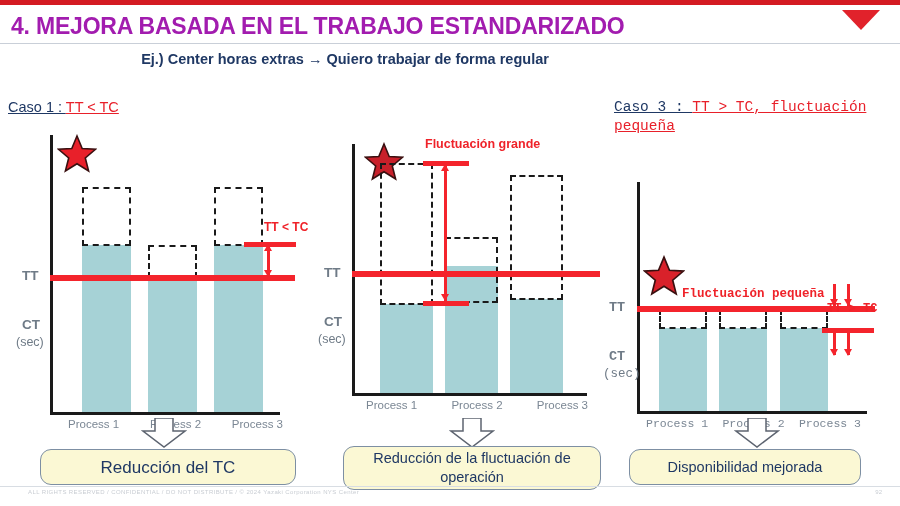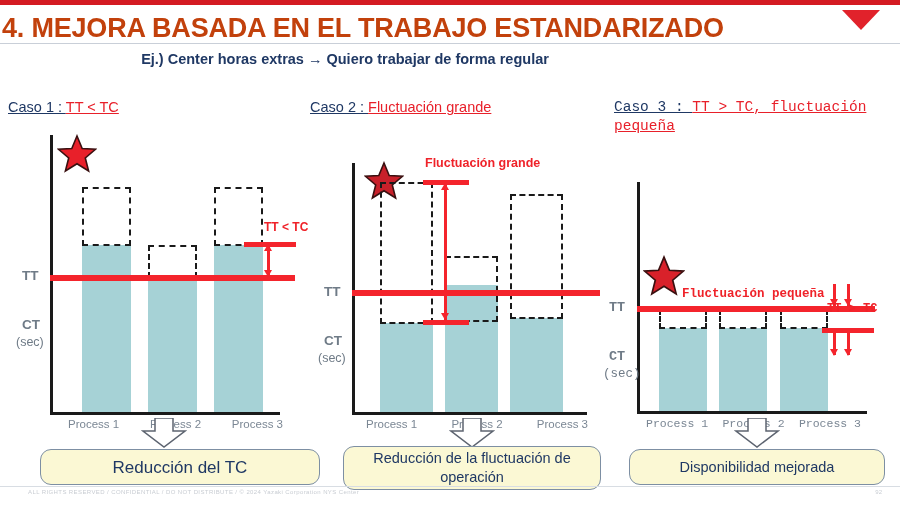--- a/index.html
+++ b/index.html
@@ -7,22 +7,22 @@
     width: 900px; height: 506px;
     background: #ffffff;
     font-family: "Liberation Sans", sans-serif;
     overflow: hidden;
     position: relative;
   }
 
   
   .top-rule { position:absolute; top:0; left:0; width:900px; height:5px; background:#d41b22; }
   .slide-title {
-    position:absolute; top:13px; left:2px;
-    font-size:27px; font-weight:bold; color:#c2410c;
+    position:absolute; top:13px; left:11px;
+    font-size:23px; font-weight:bold; color:#a21caf;
     letter-spacing:-0.2px; white-space:nowrap;
   }
   .logo-wrap { position:absolute; top:9px; right:20px; display:flex; align-items:center; gap:7px; }
   .logo-tri { width:38px; height:22px; }
   .logo-text { font-size:26px; font-weight:bold; color:#111; letter-spacing:0.5px; }
   .header-rule { position:absolute; top:43px; left:0; width:900px; height:1px; background:#c9cfd8; }
 
   .subtitle {
     position:absolute; top:51px; left:0; width:690px;
     text-align:center; font-size:14.5px; font-weight:bold; color:#1f3864;
@@ -80,23 +80,23 @@
     position:absolute;
     background:#fbf8d4;
     border:1.5px solid #7d8fa3;
     border-radius:11px;
     display:flex; align-items:center; justify-content:center;
     text-align:center;
     color:#1f3864;
     padding:4px 8px;
     line-height:19px;
   }
-  .co-1 { left:40px;  top:449px; width:280px; height:36px; font-size:17px; }
+  .co-1 { left:40px;  top:449px; width:256px; height:36px; font-size:17px; }
   .co-2 { left:343px; top:446px; width:258px; height:44px; font-size:14.5px; }
-  .co-3 { left:629px; top:449px; width:256px; height:36px; font-size:14.5px;text-align:center; }
+  .co-3 { left:629px; top:449px; width:232px; height:36px; font-size:14.5px;text-align:center; }
 
   
   .foot-rule { position:absolute; top:486px; left:0; width:900px; height:1px; background:#d8dde3; }
   .footer {
     position:absolute; top:489px; left:28px;
     font-size:6px; color:#c9cdd3; letter-spacing:0.4px; white-space:nowrap;
   }
   .pagenum { position:absolute; top:489px; right:18px; font-size:6px; color:#c9cdd3; }
 </style>
 </head>
@@ -156,23 +156,20 @@
       <span class="proc">Process 3</span>
     </div>
   </div>
 </div>
 
 <svg class="blockarrow" style="left:141px; top:418px;" width="46" height="30" viewBox="0 0 46 30">
   <polygon points="14,0 32,0 32,13 44,13 23,29 2,13 14,13" fill="#ffffff" stroke="#5d6470" stroke-width="1.5"></polygon>
 </svg>
 
 <div class="panel panel-2">
-  <div class="case-title">
-    <span class="c-blue">Caso 2 : </span><span class="c-red">Fluctuación grande</span>
-  </div>
 
   <div class="plot plot-2">
     <div class="axis-y" style="left:42px; top:38px; height:252px;"></div>
     <div class="axis-x" style="left:42px; top:287px; width:235px;"></div>
 
     <svg class="star" style="left:54px; top:36px;" width="40" height="40" viewBox="0 0 40 40">
       <polygon points="20,2 25.2,14.5 38.5,15.3 28.3,24 31.6,37 20,29.8 8.4,37 11.7,24 1.5,15.3 14.8,14.5" fill="#c8202a" stroke="#3a1010" stroke-width="1.6"></polygon>
     </svg>
 
     <div class="bar" style="left:70px;  top:198px; width:53px; height:89px;"></div>

